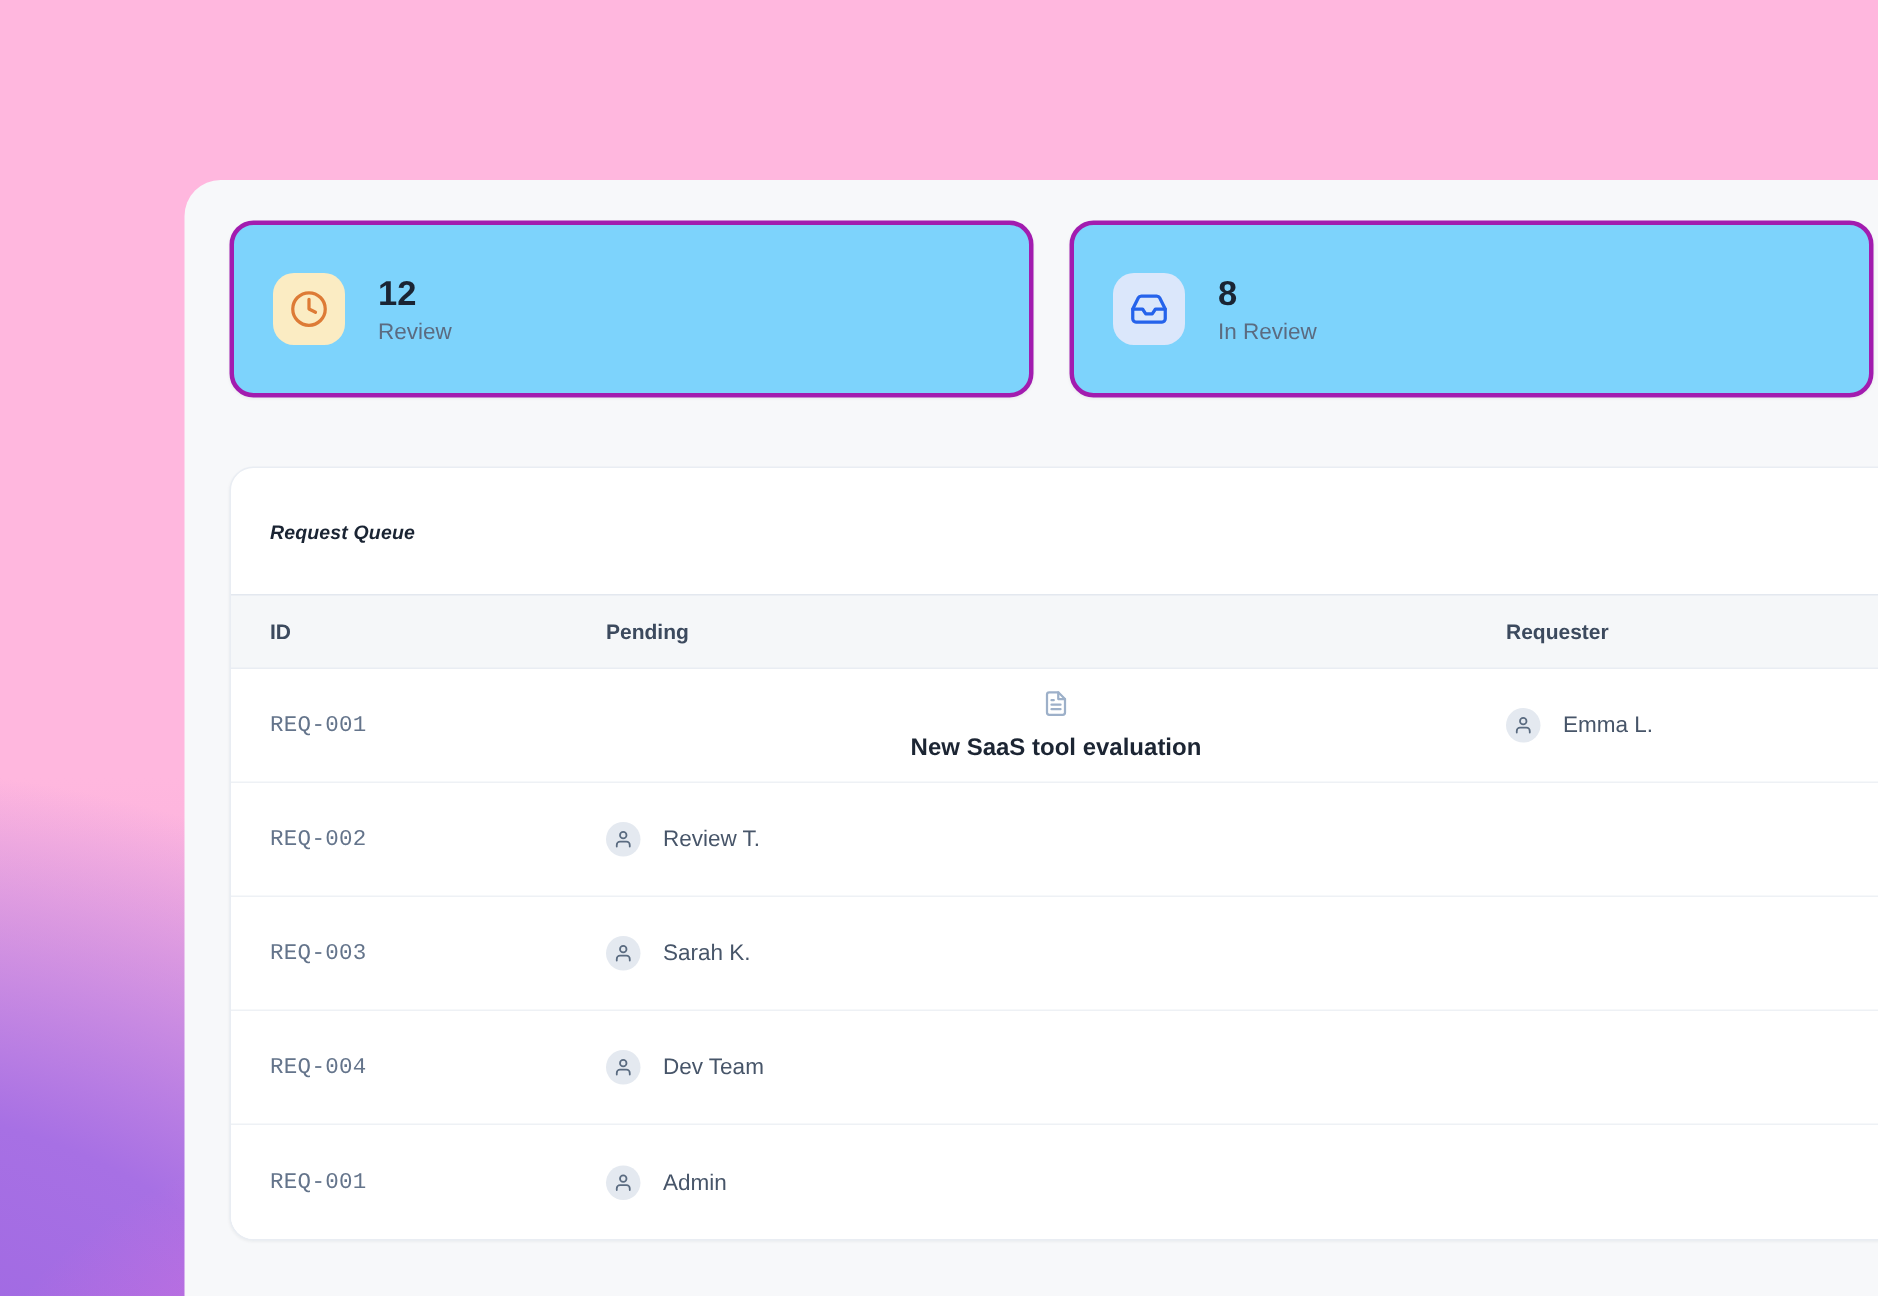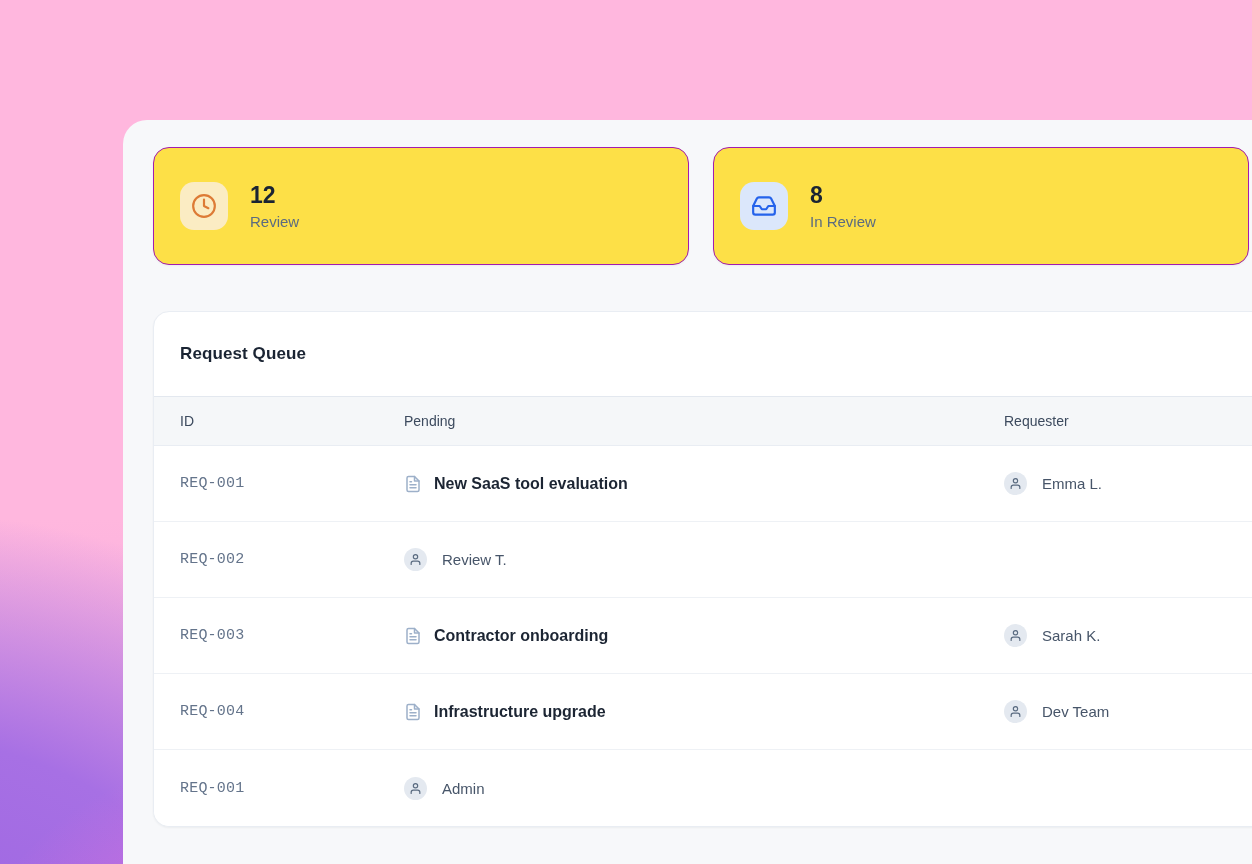--- a/index.html
+++ b/index.html
@@ -15,22 +15,22 @@
   .main-panel {
     position:absolute; left:123px; top:120px;
     width:1400px; height:810px;
     background:#f7f8fa;
     border-top-left-radius:24px;
     padding:27px 0 0 30px;
   }
   .stats-row { display:flex; gap:24px; margin-bottom:46px; }
   .stat-card {
     width:536px; height:118px;
-    background:#fde047;
-    border:1px solid #a21caf; border-radius:16px;
+    background:#7dd3fc;
+    border:3px solid #a21caf; border-radius:16px;
     box-shadow:0 1px 2px rgba(23,31,47,0.05);
     display:flex; align-items:center; gap:22px;
     padding:0 26px; flex:0 0 auto;
   }
   .stat-icon {
     width:48px; height:48px; border-radius:14px;
     display:flex; align-items:center; justify-content:center; flex:0 0 auto;
   }
   .stat-icon.amber { background:#fbecc3; }
   .stat-icon.blue  { background:#dbe7fb; }
@@ -38,39 +38,39 @@
   .stat-label { font-size:15px; color:#5b6b80; margin-top:4px; }
 
   .table-card {
     width:1320px;
     background:#ffffff;
     border:1px solid #e9edf3; border-radius:16px;
     box-shadow:0 1px 2px rgba(23,31,47,0.05);
     overflow:hidden;
   }
   .card-header { height:84px; display:flex; align-items:center; padding:0 26px; }
-  .card-title { font-size:17px; font-weight:700; color:#1a2433; letter-spacing:0.1px; }
+  .card-title { font-size:13px; font-weight:700; color:#1a2433; letter-spacing:0.1px;font-style:italic; }
 
   .grid-row {
     display:grid;
     grid-template-columns:224px 600px 1fr;
     align-items:center;
     padding-left:26px;
   }
   .thead {
     height:50px; background:#f5f7f9;
     border-top:1px solid #e3e8ef;
     border-bottom:1px solid #e9edf3;
   }
-  .th { font-size:14px; font-weight:400; color:#3c4a5e; }
+  .th { font-size:14px; font-weight:700; color:#3c4a5e; }
 
   .tr { height:76px; border-bottom:1px solid #eef1f5; background:#ffffff; }
   .tr:last-child { border-bottom:none; }
   .td-id { font-family:Liberation Mono, monospace; font-size:15px; color:#64748b; letter-spacing:0.2px; }
-  .td-request { display:flex; align-items:center; gap:12px; font-size:16px; font-weight:600; color:#1c2533; }
+  .td-request { display:flex; align-items:center; gap:12px; font-size:16px; font-weight:600; color:#1c2533;flex-direction:column; }
   .doc-icon { display:flex; color:#9db0c9; }
   .td-requester { display:flex; align-items:center; gap:15px; font-size:15px; color:#475569; }
   .avatar {
     width:23px; height:23px; border-radius:50%;
     background:#e4e9f0; color:#5a6b80;
     display:flex; align-items:center; justify-content:center; flex:0 0 auto;
   }
 </style>
 </head>
 <body>
@@ -152,57 +152,33 @@
           <path d="M20 21v-2a4 4 0 0 0-4-4H8a4 4 0 0 0-4 4v2"></path>
           <circle cx="12" cy="7" r="4"></circle>
         </svg>
       </span>
       <span>Review T.</span>
     </div>
   </div>
 
   <div class="tr grid-row">
     <div class="td-id">REQ-003</div>
-    <div class="td-request">
-      <span class="doc-icon">
-        <svg width="18" height="18" viewBox="0 0 24 24" fill="none" stroke="currentColor" stroke-width="2" stroke-linecap="round" stroke-linejoin="round">
-          <path d="M14 2H6a2 2 0 0 0-2 2v16a2 2 0 0 0 2 2h12a2 2 0 0 0 2-2V8z"></path>
-          <polyline points="14 2 14 8 20 8"></polyline>
-          <line x1="16" y1="13" x2="8" y2="13"></line>
-          <line x1="16" y1="17" x2="8" y2="17"></line>
-          <polyline points="10 9 9 9 8 9"></polyline>
-        </svg>
-      </span>
-      <span>Contractor onboarding</span>
-    </div>
     <div class="td-requester">
       <span class="avatar">
         <svg width="13" height="13" viewBox="0 0 24 24" fill="none" stroke="currentColor" stroke-width="2.2" stroke-linecap="round" stroke-linejoin="round">
           <path d="M20 21v-2a4 4 0 0 0-4-4H8a4 4 0 0 0-4 4v2"></path>
           <circle cx="12" cy="7" r="4"></circle>
         </svg>
       </span>
       <span>Sarah K.</span>
     </div>
   </div>
 
   <div class="tr grid-row">
     <div class="td-id">REQ-004</div>
-    <div class="td-request">
-      <span class="doc-icon">
-        <svg width="18" height="18" viewBox="0 0 24 24" fill="none" stroke="currentColor" stroke-width="2" stroke-linecap="round" stroke-linejoin="round">
-          <path d="M14 2H6a2 2 0 0 0-2 2v16a2 2 0 0 0 2 2h12a2 2 0 0 0 2-2V8z"></path>
-          <polyline points="14 2 14 8 20 8"></polyline>
-          <line x1="16" y1="13" x2="8" y2="13"></line>
-          <line x1="16" y1="17" x2="8" y2="17"></line>
-          <polyline points="10 9 9 9 8 9"></polyline>
-        </svg>
-      </span>
-      <span>Infrastructure upgrade</span>
-    </div>
     <div class="td-requester">
       <span class="avatar">
         <svg width="13" height="13" viewBox="0 0 24 24" fill="none" stroke="currentColor" stroke-width="2.2" stroke-linecap="round" stroke-linejoin="round">
           <path d="M20 21v-2a4 4 0 0 0-4-4H8a4 4 0 0 0-4 4v2"></path>
           <circle cx="12" cy="7" r="4"></circle>
         </svg>
       </span>
       <span>Dev Team</span>
     </div>
   </div>

